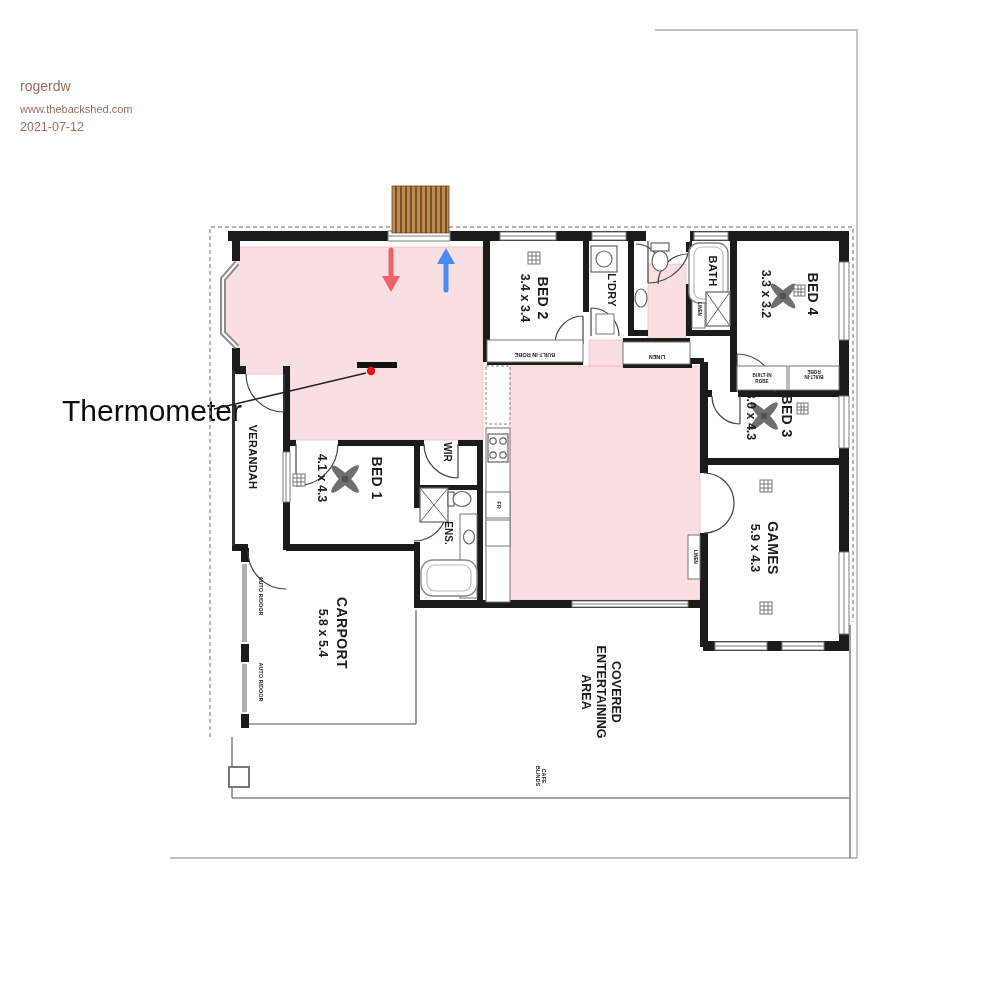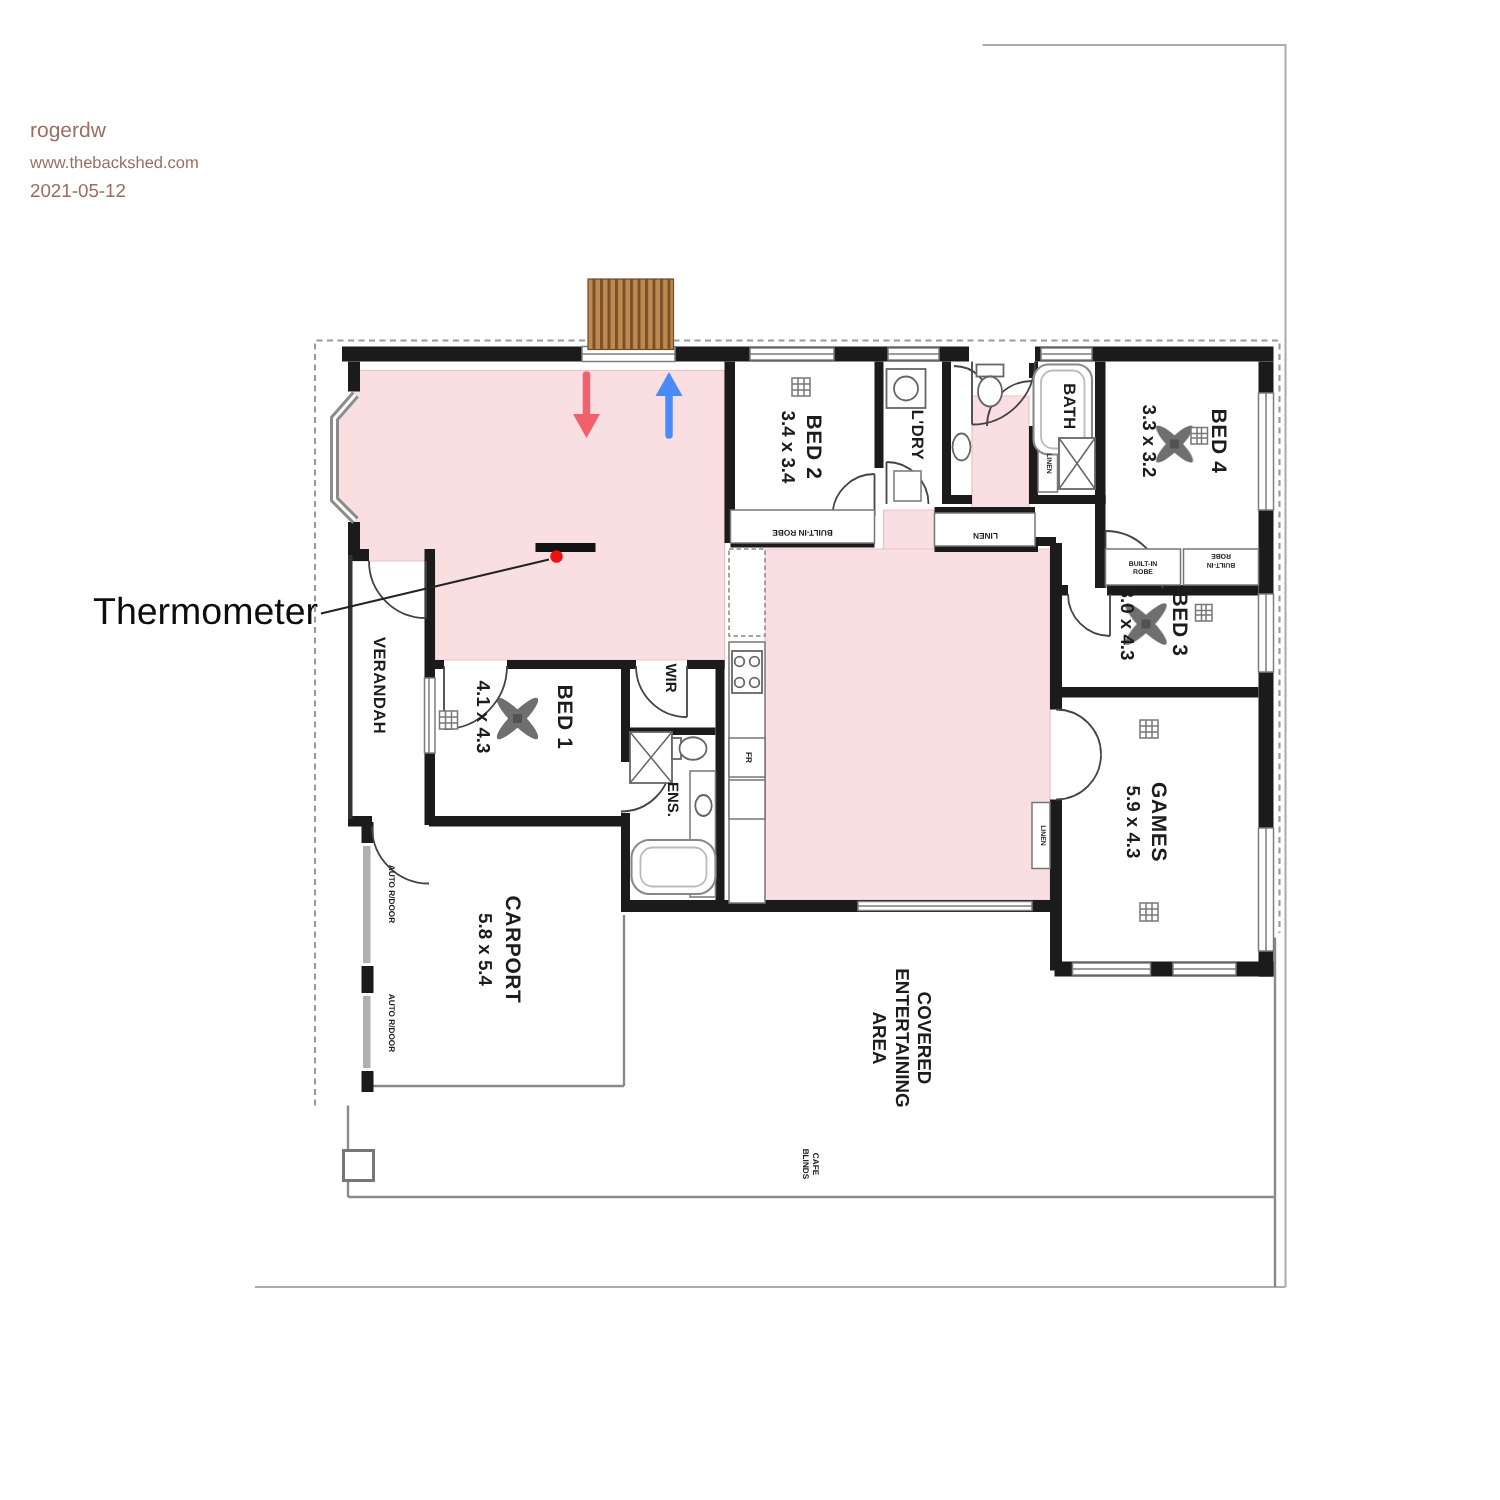--- a/index.html
+++ b/index.html
@@ -2,21 +2,21 @@
 <html><head>
 <meta charset="utf-8">
 <style>
   html,body{margin:0;padding:0;background:#fff;}
   .canvas{position:relative;width:1000px;height:1000px;background:#ffffff;overflow:hidden;
           font-family:"Liberation Sans",sans-serif;padding-left:28px;}
   .hdr{position:absolute;left:20px;color:#9a6e62;}
   .hdr-user{top:78px;font-size:14px;}
   .hdr-site{top:103px;font-size:11px;}
   .hdr-date{top:120px;font-size:12.5px;}
-  .thermo-label{position:absolute;left:62px;top:394px;font-size:25px;color:#0d0d0d;}
+  .thermo-label{position:absolute;left:62px;top:394px;font-size:30px;color:#0d0d0d;}
   svg{position:absolute;left:0;top:0;}
   svg text{font-family:"Liberation Sans",sans-serif;font-weight:bold;fill:#1c1c1c;}
   .t14{font-size:14px;letter-spacing:.4px}
   .t13{font-size:12.5px}
   .t11{font-size:11px;letter-spacing:.3px}
   .t10{font-size:10px}
   .t55{font-size:5.5px;font-weight:bold}
   .t45{font-size:4.6px;font-weight:bold}
   .wall{fill:#1b1b1b}
   .thin{stroke:#777;fill:#fff;stroke-width:1}
@@ -24,21 +24,21 @@
   .arc{stroke:#444;stroke-width:1.2;fill:none}
   .win{fill:#fff;stroke:#7d7d7d;stroke-width:1}
   .winl{stroke:#7d7d7d;stroke-width:1}
 </style>
 </head>
 <body>
 <div class="canvas">
 
 <div class="hdr hdr-user">rogerdw</div>
 <div class="hdr hdr-site">www.thebackshed.com</div>
-<div class="hdr hdr-date">2021-05-12</div>
+<div class="hdr hdr-date">2021-07-12</div>
 <div class="thermo-label">Thermometer</div>
 
 <svg width="1000" height="1000" viewBox="0 0 1000 1000">
   <defs>
     <pattern id="slats" width="5" height="6" patternUnits="userSpaceOnUse">
       <rect width="5" height="6" fill="#bd8a50"></rect>
       <rect width="2" height="6" fill="#7a5026"></rect>
     </pattern>
   </defs>
 

